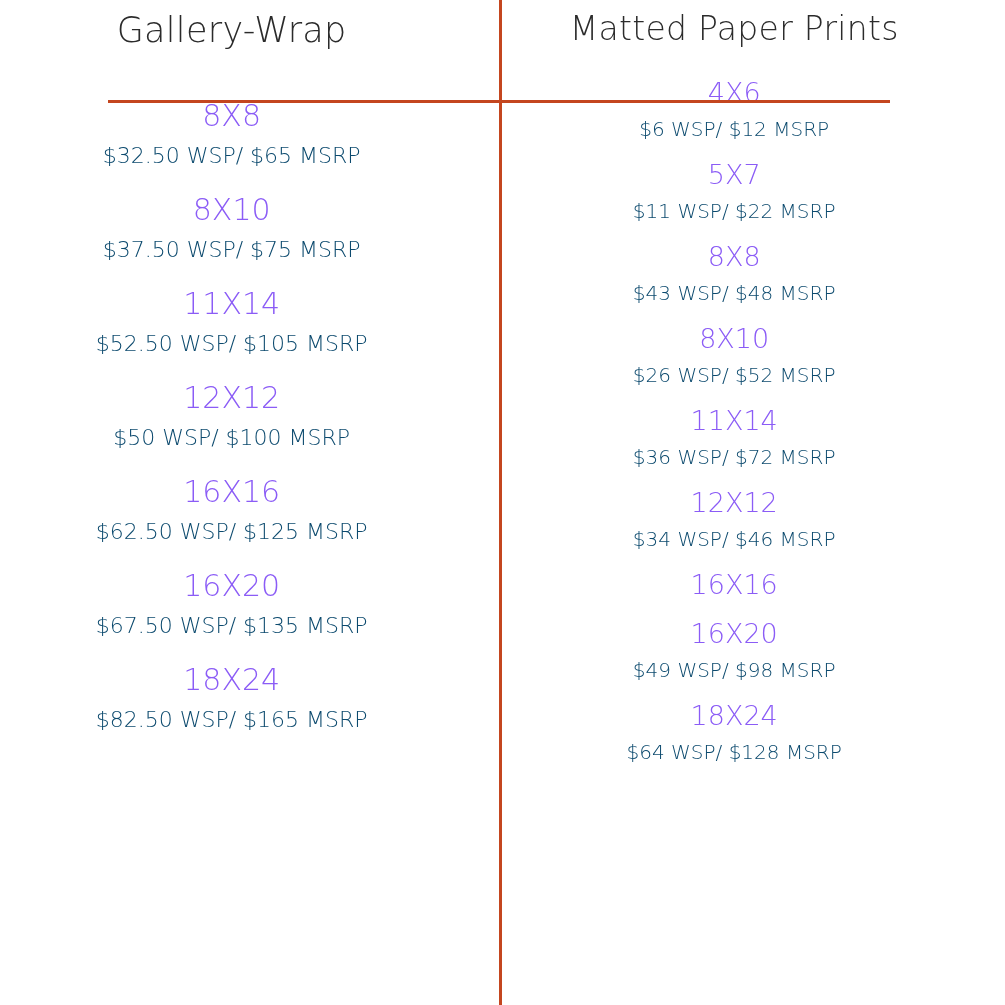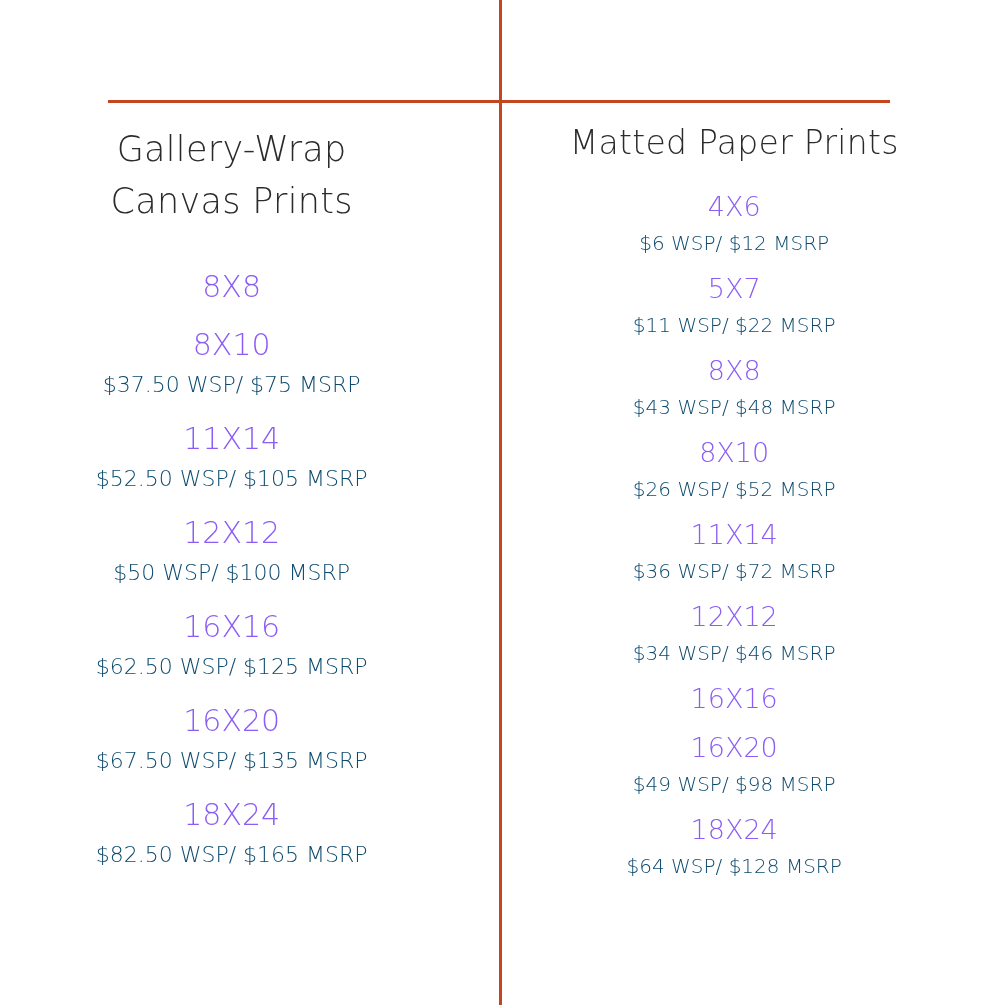--- a/index.html
+++ b/index.html
@@ -35,21 +35,20 @@
     left: 108px;
     top: 100px;
     width: 782px;
     height: 3px;
     background: #c4461f;
   }
   .columns {
     position: absolute;
     inset: 0;
     display: flex;
-    align-items: center;
   }
   .col {
     position: relative;
     box-sizing: border-box;
   }
   .col-left {
     width: 499px;
     padding: 0 20px;
   }
   .col-right {
@@ -102,25 +101,25 @@
 </head>
 <body>
 
 <div class="sheet">
 
   <div class="columns">
 
     <div class="col col-left">
       <div class="col-title">
         <span>Gallery-Wrap</span><br>
-        <span>Canvas Prints</span>
       </div>
       <div class="list-left">
         <div class="entry">
           <span class="size">8X8</span>
+          <span class="price">$32.50 WSP/ $65 MSRP</span>
         </div>
         <div class="entry">
           <span class="size">8X10</span>
           <span class="price">$37.50 WSP/ $75 MSRP</span>
         </div>
         <div class="entry">
           <span class="size">11X14</span>
           <span class="price">$52.50 WSP/ $105 MSRP</span>
         </div>
         <div class="entry">

